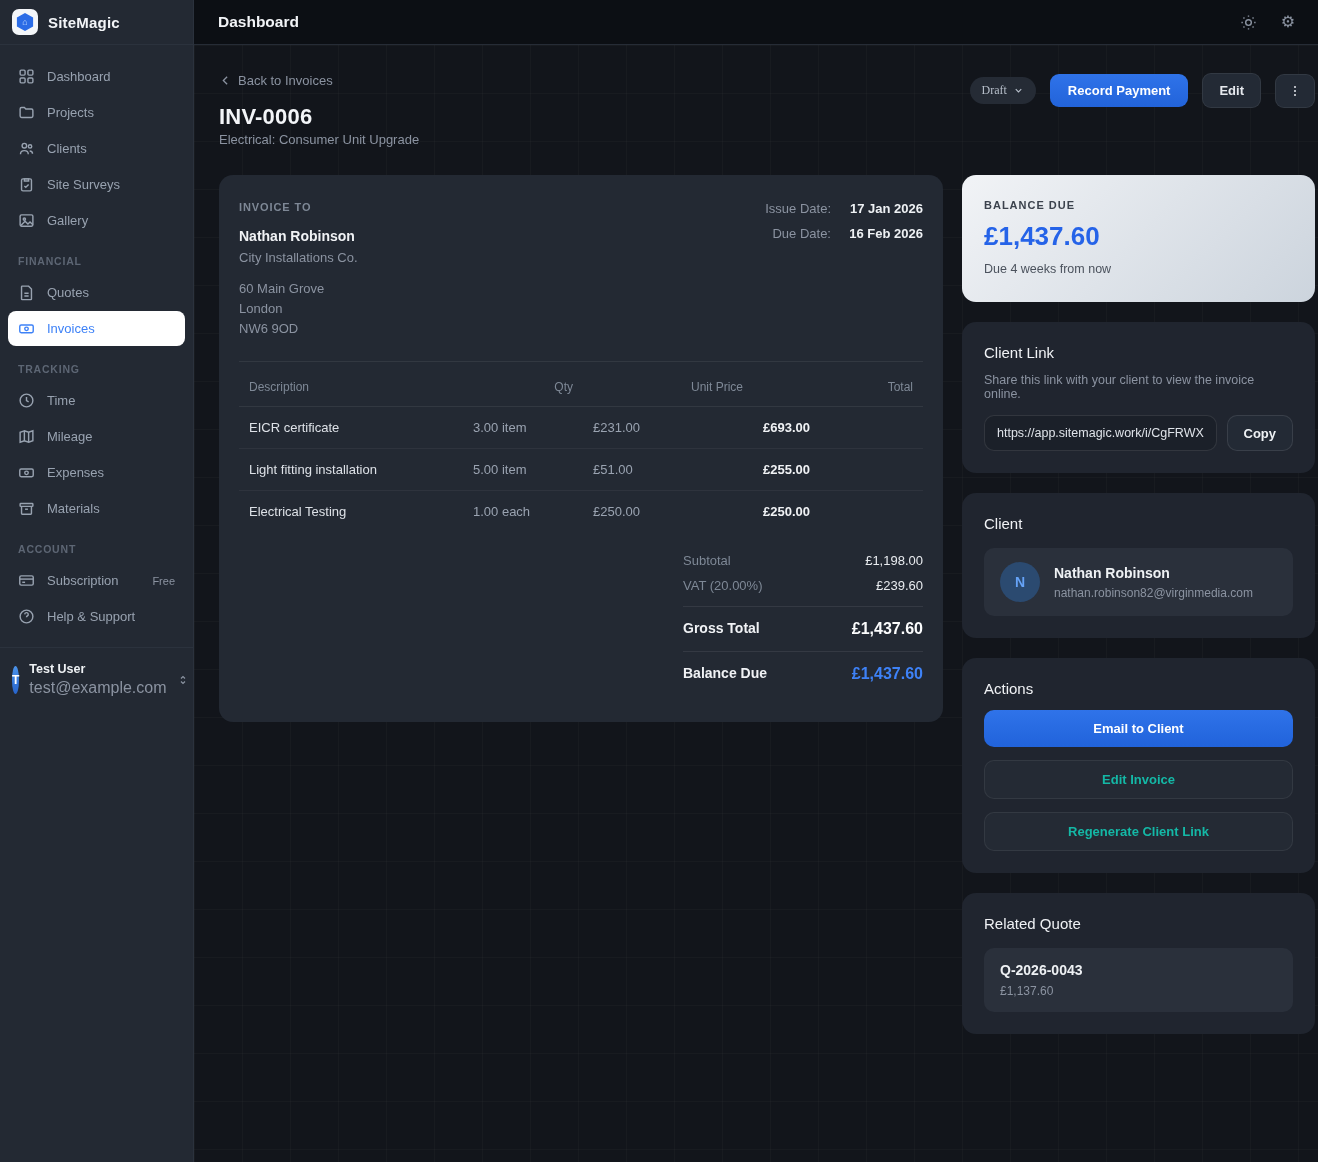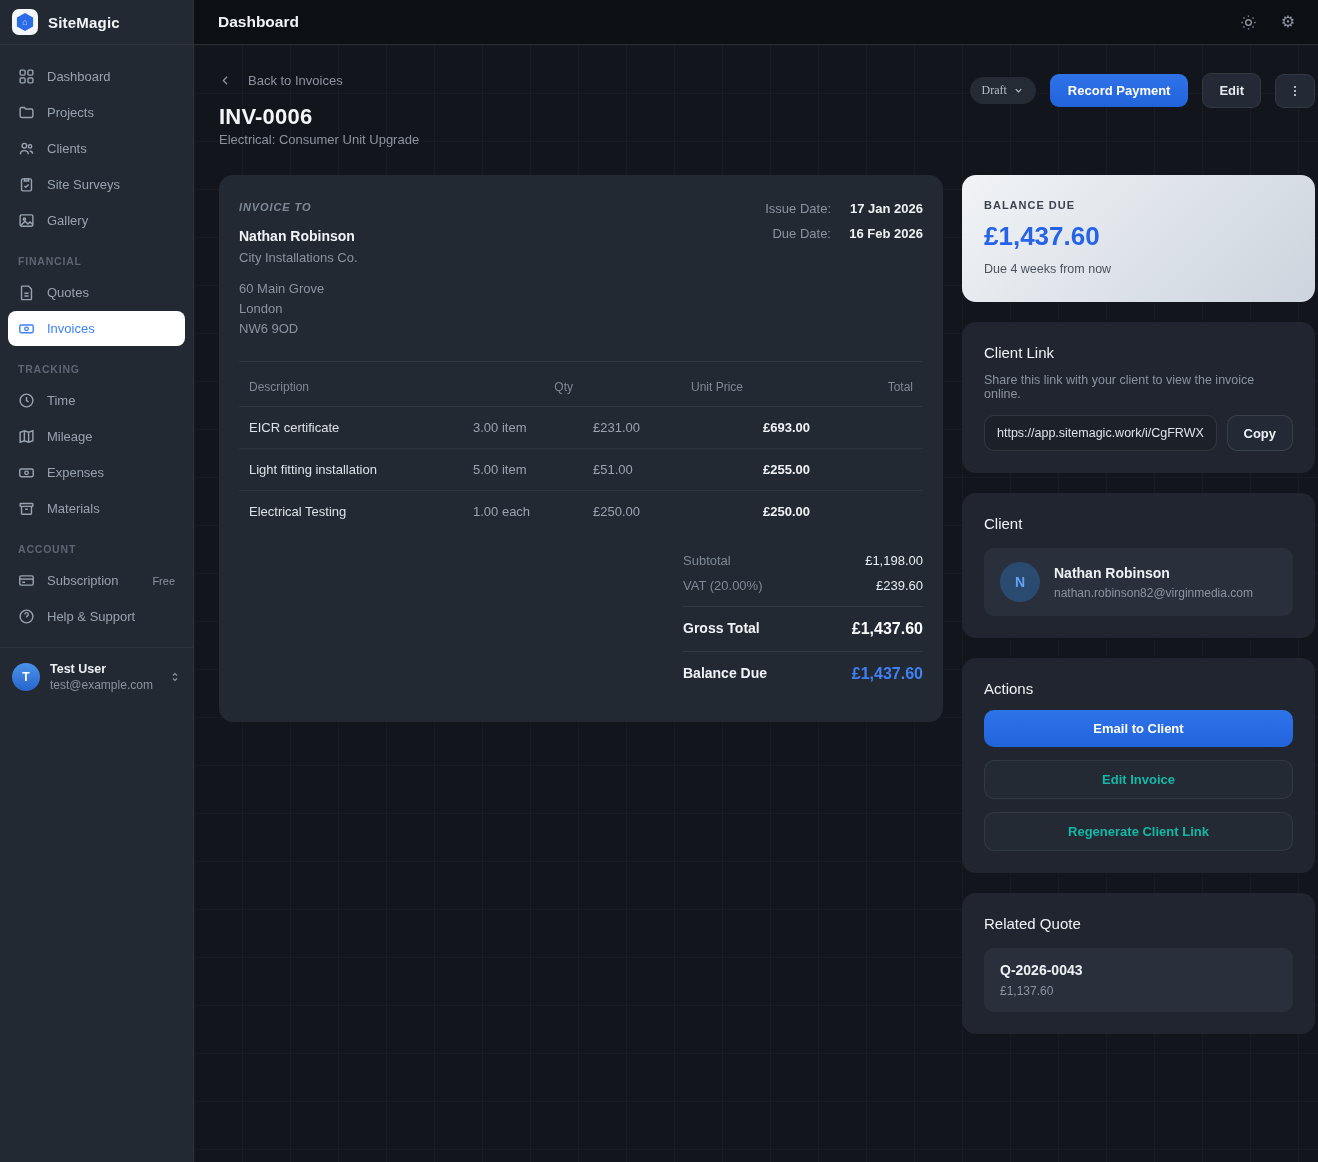--- a/index.html
+++ b/index.html
@@ -49,21 +49,21 @@
     padding:14px 12px; display:flex; align-items:center; gap:10px;
   }
   .user-avatar {
     width:28px; height:28px; border-radius:50%;
     background:linear-gradient(180deg,#4b93ea,#2764cc);
     color:#fff; font-size:12px; font-weight:bold;
     display:flex; align-items:center; justify-content:center;
   }
   .user-meta { flex:1; line-height:1.25; }
   .user-name { font-size:12.5px; font-weight:bold; color:#eef1f4; }
-  .user-email { font-size:12px; color:#8b93a1; }
+  .user-email { font-size:16px; color:#8b93a1; }
   
   .shell { flex:1; display:flex; flex-direction:column; }
   .topbar {
     height:45px; background:#0c0f14; border-bottom:1px solid #262c36;
     display:flex; align-items:center; padding:0 24px;
   }
   .topbar-title { font-size:15.5px; font-weight:bold; color:#f2f4f7; }
   .topbar-icons { margin-left:auto; display:flex; align-items:center; gap:24px; color:#8b93a1; }
   .gear-glyph { font-size:16px; line-height:1; cursor:pointer; }
   .main {
@@ -71,21 +71,21 @@
     background-color:#12151b;
     background-image:
       linear-gradient(rgba(255,255,255,0.022) 1px, transparent 1px),
       linear-gradient(90deg, rgba(255,255,255,0.022) 1px, transparent 1px);
     background-size:48px 48px;
     padding:28px 4px 0 25px;
   }
   .content-head { display:flex; align-items:flex-start; }
   .head-left { }
   .back-link {
-    display:flex; align-items:center; gap:16px;
+    display:flex; align-items:center; gap:6px;
     color:#8b93a1; font-size:13px; cursor:pointer; margin-bottom:16px;
   }
   .inv-title { font-size:22px; font-weight:bold; color:#f3f5f8; letter-spacing:.2px; }
   .inv-subtitle { font-size:13px; color:#8b93a1; margin-top:2px; }
   .head-actions { margin-left:auto; display:flex; align-items:center; gap:14px; padding-top:0; }
   .status-pill {
     display:flex; align-items:center; gap:6px;
     background:#252b35; color:#b7bfca; font-size:12px;
     padding:6px 12px; border-radius:999px; cursor:pointer;font-family:Liberation Serif, serif;
   }
@@ -103,21 +103,21 @@
     width:40px; display:flex; align-items:center; justify-content:center;
     padding:9px 0;
   }
   
   .content-grid { display:flex; gap:19px; margin-top:28px; align-items:flex-start; }
   .invoice-card {
     width:724px; background:#232933; border-radius:14px;
     padding:26px 20px 34px 20px;
   }
   .inv-head-row { display:flex; }
-  .invoice-to-label { font-size:11px; letter-spacing:.9px; color:#7e8896; font-weight:bold;font-style:italic; }
+  .invoice-to-label { font-size:11px; letter-spacing:.9px; color:#7e8896; font-weight:bold; }
   .inv-client-name { font-size:14px; font-weight:bold; color:#f0f2f5; margin-top:15px; }
   .inv-company { font-size:13px; color:#8b93a1; margin-top:6px; }
   .inv-address { font-size:13px; color:#8b93a1; margin-top:14px; line-height:1.55; }
   .inv-dates { margin-left:auto; text-align:right; font-size:13px; }
   .date-row { display:flex; justify-content:flex-end; gap:12px; margin-bottom:10px; }
   .date-label { color:#8b93a1; }
   .date-value { color:#eef1f4; font-weight:bold; min-width:80px; text-align:right; }
   .inv-divider { border-top:1px solid rgba(255,255,255,0.07); margin:22px 0 0 0; }
   table.items { width:100%; border-collapse:collapse; margin-top:4px; }
   table.items th {

